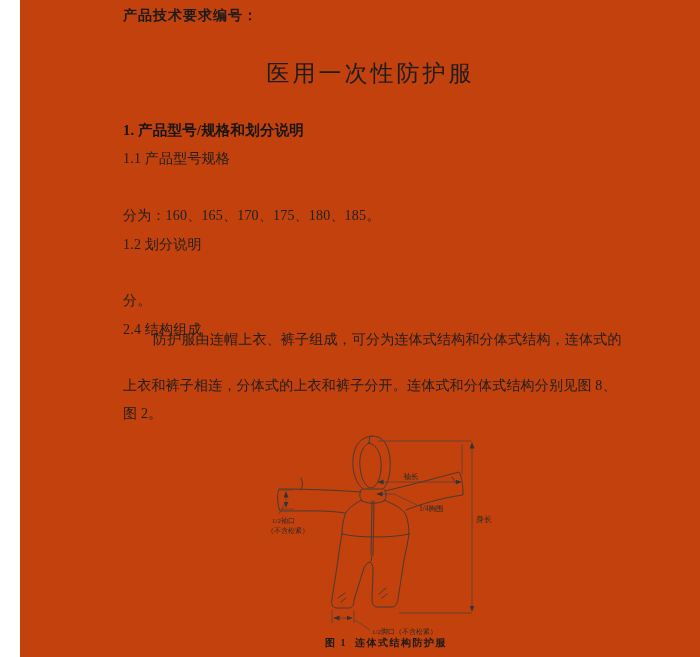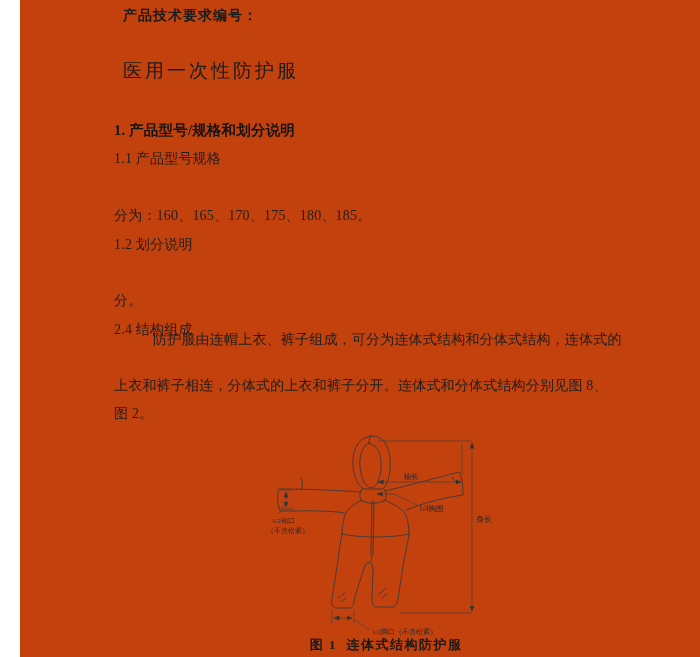--- a/index.html
+++ b/index.html
@@ -11,35 +11,35 @@
   }
   .page{
     position:relative;width:700px;height:657px;background:#c2410c;overflow:hidden;margin-left:20px;
   }
   .hdr{
     position:absolute;left:103px;top:7px;
     font-size:14px;font-weight:bold;letter-spacing:1px;color:#1c1c1c;
   }
   .title{
     position:absolute;left:103px;top:58px;width:495px;
-    font-size:19px;letter-spacing:3px;color:#1c1c1c;
+    text-align:center;font-size:23px;letter-spacing:3px;color:#1c1c1c;
   }
   .line{
-    position:absolute;left:94px;width:520px;height:22px;
+    position:absolute;left:103px;width:520px;height:22px;
     font-size:14px;letter-spacing:0.2px;color:#1f1f1f;white-space:nowrap;
   }
   .line.indent{left:133px;}
   .line.heading{font-weight:bold;font-size:14.5px;color:#151515;}
   .figure{
     position:absolute;left:246px;top:432px;width:240px;height:205px;
   }
   .figure svg{display:block;width:240px;height:205px;}
   .fig-caption{
     position:absolute;left:246px;top:636px;width:240px;
-    text-align:center;font-size:13px;font-weight:bold;letter-spacing:1.5px;color:#1a1a1a;
+    text-align:center;font-size:10px;font-weight:bold;letter-spacing:1.5px;color:#1a1a1a;
     white-space:pre;
   }
   .svg-label{
     font-family:"Liberation Serif","DejaVu Serif",serif;
     fill:#2a2a2a;
   }
 </style>
 </head>
 <body>
 

